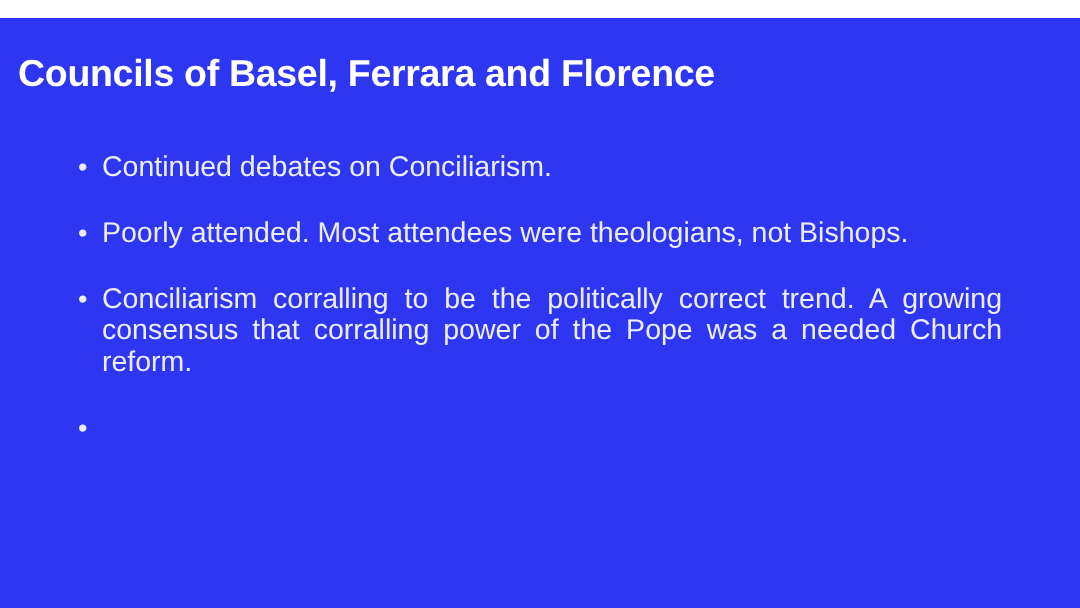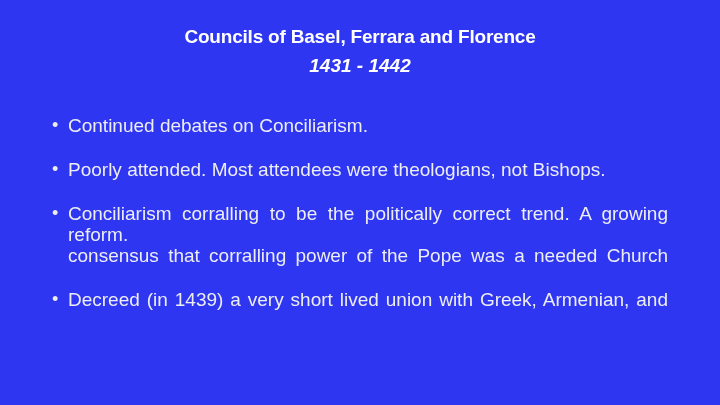--- a/index.html
+++ b/index.html
@@ -6,25 +6,24 @@
   body {
     width: 720px; height: 405px; overflow: hidden;
     font-family: "Liberation Sans", sans-serif;
   }
   .slide {
     width: 720px; height: 405px;
     background: var(--background, #2e36f2);
     box-sizing: border-box;
   }
   .title {
-    margin: 0; padding-top: 22px;
-    text-align: center;
+    margin: 12px; padding-top: 22px;
     color: var(--title-text, #ffffff);
     font-weight: bold;
-    font-size: 19px;
+    font-size: 25px;
     line-height: 30px;
     letter-spacing: -0.2px;
   }
   .subtitle {
     margin-top: 2px;
     text-align: center;
     color: var(--title-text, #ffffff);
     font-weight: bold;
     font-style: italic;
     font-size: 19px;
@@ -53,21 +52,20 @@
     text-align-last: justify;
   }
 </style>
 </head>
 <body>
 
 <div class="slide">
 
   <div class="title">Councils of Basel, Ferrara and Florence</div>
 
-  <div class="subtitle">1431 - 1442</div>
 
   <div class="bullets">
 
     <div class="bullet">
       <span class="dot">•</span>
       <div class="lines">
         <div class="line">Continued debates on Conciliarism.</div>
       </div>
     </div>
 
@@ -75,26 +73,25 @@
       <span class="dot">•</span>
       <div class="lines">
         <div class="line">Poorly attended. Most attendees were theologians, not Bishops.</div>
       </div>
     </div>
 
     <div class="bullet">
       <span class="dot">•</span>
       <div class="lines">
         <div class="line just">Conciliarism corralling to be the politically correct trend.  A growing</div>
+        <div class="line just">consensus that corralling power of the Pope was a needed Church</div>
         <div class="line">reform.</div>
-        <div class="line just">consensus that corralling power of the Pope was a needed Church</div>
       </div>
     </div>
 
     <div class="bullet">
       <span class="dot">•</span>
       <div class="lines">
-        <div class="line just">Decreed (in 1439) a very short lived union with Greek, Armenian, and</div>
       </div>
     </div>
 
   </div>
 </div>
 
 </body></html>

